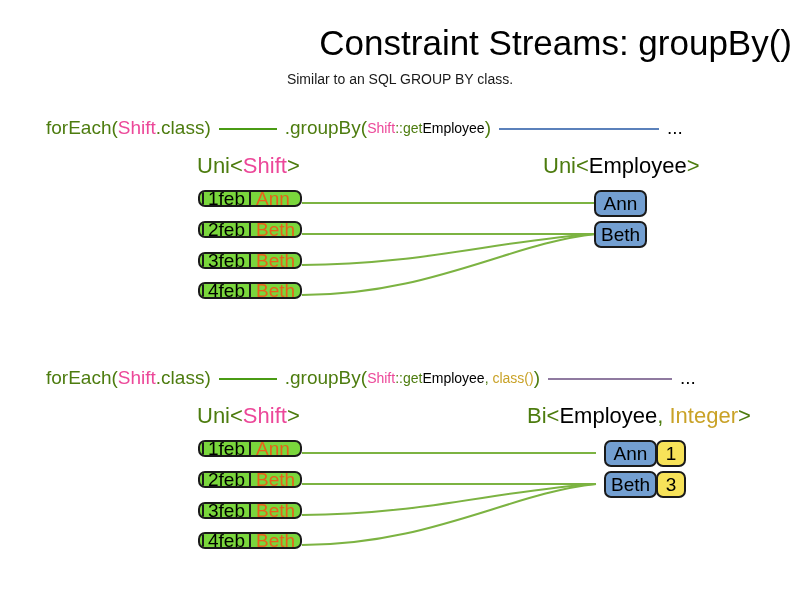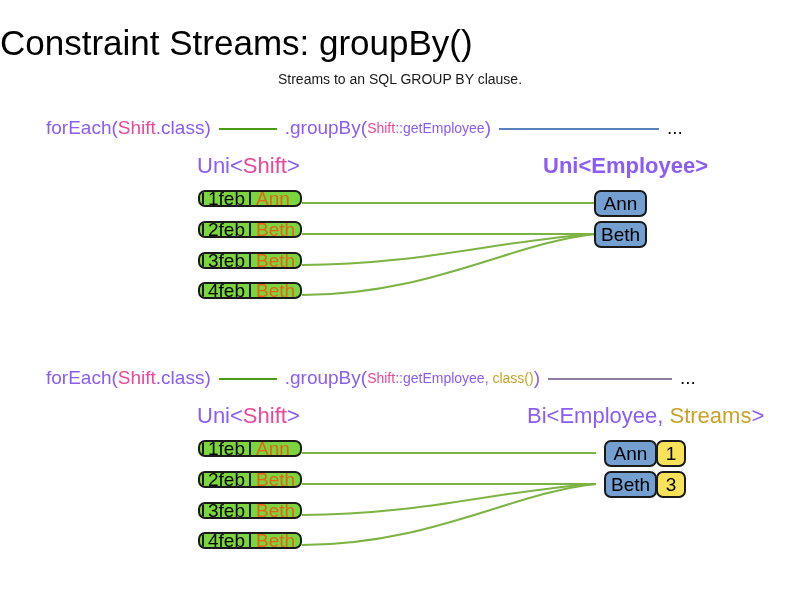--- a/index.html
+++ b/index.html
@@ -14,21 +14,21 @@
     font-family: "Liberation Sans", sans-serif;
     color: #000000;
     overflow: hidden;
   }
 
   
   #title {
     position: absolute;
     left: 0; top: 22px;
     width: 792px;
-    text-align: left;
+    text-align: right;
     font-size: 35px;
     line-height: 42px;
     color: #000000;
     white-space: nowrap;
   }
   #subtitle {
     position: absolute;
     left: 0; top: 70px;
     width: 800px;
     text-align: center;
@@ -42,23 +42,23 @@
     position: absolute;
     left: 46px;
     height: 26px;
     display: flex;
     align-items: center;
     font-size: 19px;
     white-space: nowrap;
   }
   .code-line .tok { white-space: pre; }
   .tok-green  { color: #ec4899; }
-  .tok-blue   { color: #8b5cf6; }
+  .tok-blue   { color: #000000; }
   .tok-gold   { color: #c9a227; }
-  .tok-black  { color: #8b5cf6; }
+  .tok-black  { color: #4d7c0f; }
   .small-tok  { font-size: 14px; }
 
   .rule {
     display: inline-block;
     height: 0;
     border-top: 2px solid #4a9b14;
     margin: 0 8px;
     position: relative;
     top: 1px;
   }
@@ -148,21 +148,21 @@
     justify-content: center;
     font-size: 19px;
     line-height: 19px;
     color: #000000;
   }
 </style>
 </head>
 <body>
 
 <div id="title">Constraint Streams: groupBy()</div>
-<div id="subtitle">Streams to an SQL GROUP BY clause.</div>
+<div id="subtitle">Similar to an SQL GROUP BY class.</div>
 
 <svg class="connectors" width="800" height="600" viewBox="0 0 800 600" xmlns="http://www.w3.org/2000/svg">
 
   <g fill="none" stroke="#7cb342" stroke-width="2">
     <path d="M 302,203 L 596,203"></path>
     <path d="M 302,234 L 596,234"></path>
     <path d="M 302,265 C 420,265 500,240 596,234"></path>
     <path d="M 302,295 C 430,295 510,243 596,234"></path>
   </g>
 
@@ -184,21 +184,21 @@
     <span class="tok tok-black small-tok">::get</span>
     <span class="tok tok-blue small-tok">Employee</span>
     <span class="tok tok-black">)</span>
   <span class="rule rule-blue"></span>
   <span class="ellipsis">...</span>
 </div>
 
 <div class="type-label" style="left:197px; top:155px;">
   <span class="tok tok-black">Uni&lt;</span><span class="tok tok-green">Shift</span><span class="tok tok-black">&gt;</span>
 </div>
-<div class="type-label" style="left:543px; top:155px;font-weight:bold;">
+<div class="type-label" style="left:543px; top:155px;">
   <span class="tok tok-black">Uni&lt;</span><span class="tok tok-blue">Employee</span><span class="tok tok-black">&gt;</span>
 </div>
 
 <div class="shift-box" style="left:198px; top:190px;">
   <span class="shift-date">1feb</span>
   <span class="shift-name">Ann</span>
 </div>
 <div class="shift-box" style="left:198px; top:221px;">
   <span class="shift-date">2feb</span>
   <span class="shift-name">Beth</span>
@@ -228,21 +228,21 @@
     <span class="tok tok-gold small-tok">class()</span>
     <span class="tok tok-black">)</span>
   <span class="rule rule-purple"></span>
   <span class="ellipsis">...</span>
 </div>
 
 <div class="type-label" style="left:197px; top:405px;">
   <span class="tok tok-black">Uni&lt;</span><span class="tok tok-green">Shift</span><span class="tok tok-black">&gt;</span>
 </div>
 <div class="type-label" style="left:527px; top:405px;">
-  <span class="tok tok-black">Bi&lt;</span><span class="tok tok-blue">Employee</span><span class="tok tok-black">, </span><span class="tok tok-gold">Streams</span><span class="tok tok-black">&gt;</span>
+  <span class="tok tok-black">Bi&lt;</span><span class="tok tok-blue">Employee</span><span class="tok tok-black">, </span><span class="tok tok-gold">Integer</span><span class="tok tok-black">&gt;</span>
 </div>
 
 <div class="shift-box" style="left:198px; top:440px;">
   <span class="shift-date">1feb</span>
   <span class="shift-name">Ann</span>
 </div>
 <div class="shift-box" style="left:198px; top:471px;">
   <span class="shift-date">2feb</span>
   <span class="shift-name">Beth</span>
 </div>

